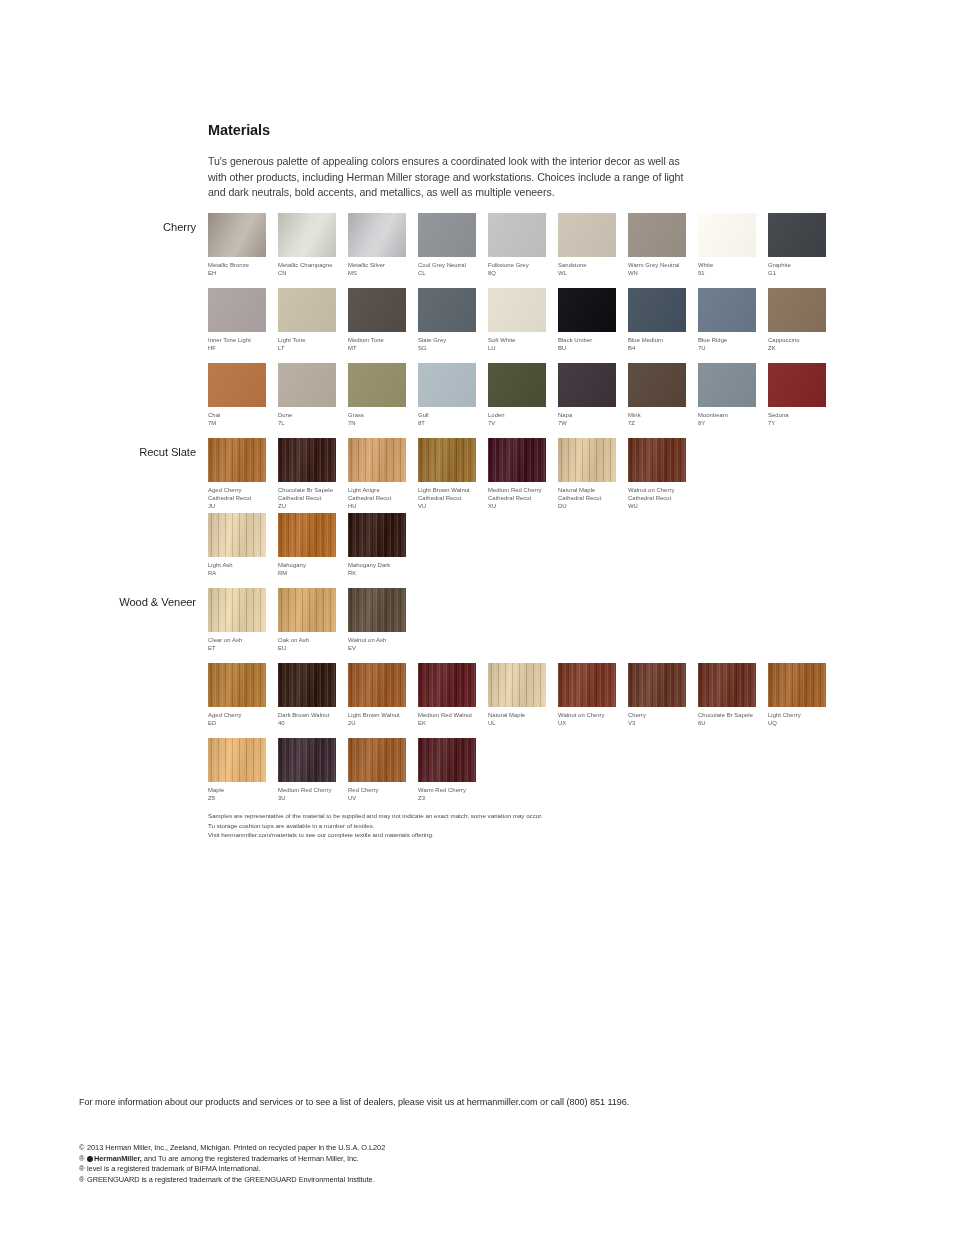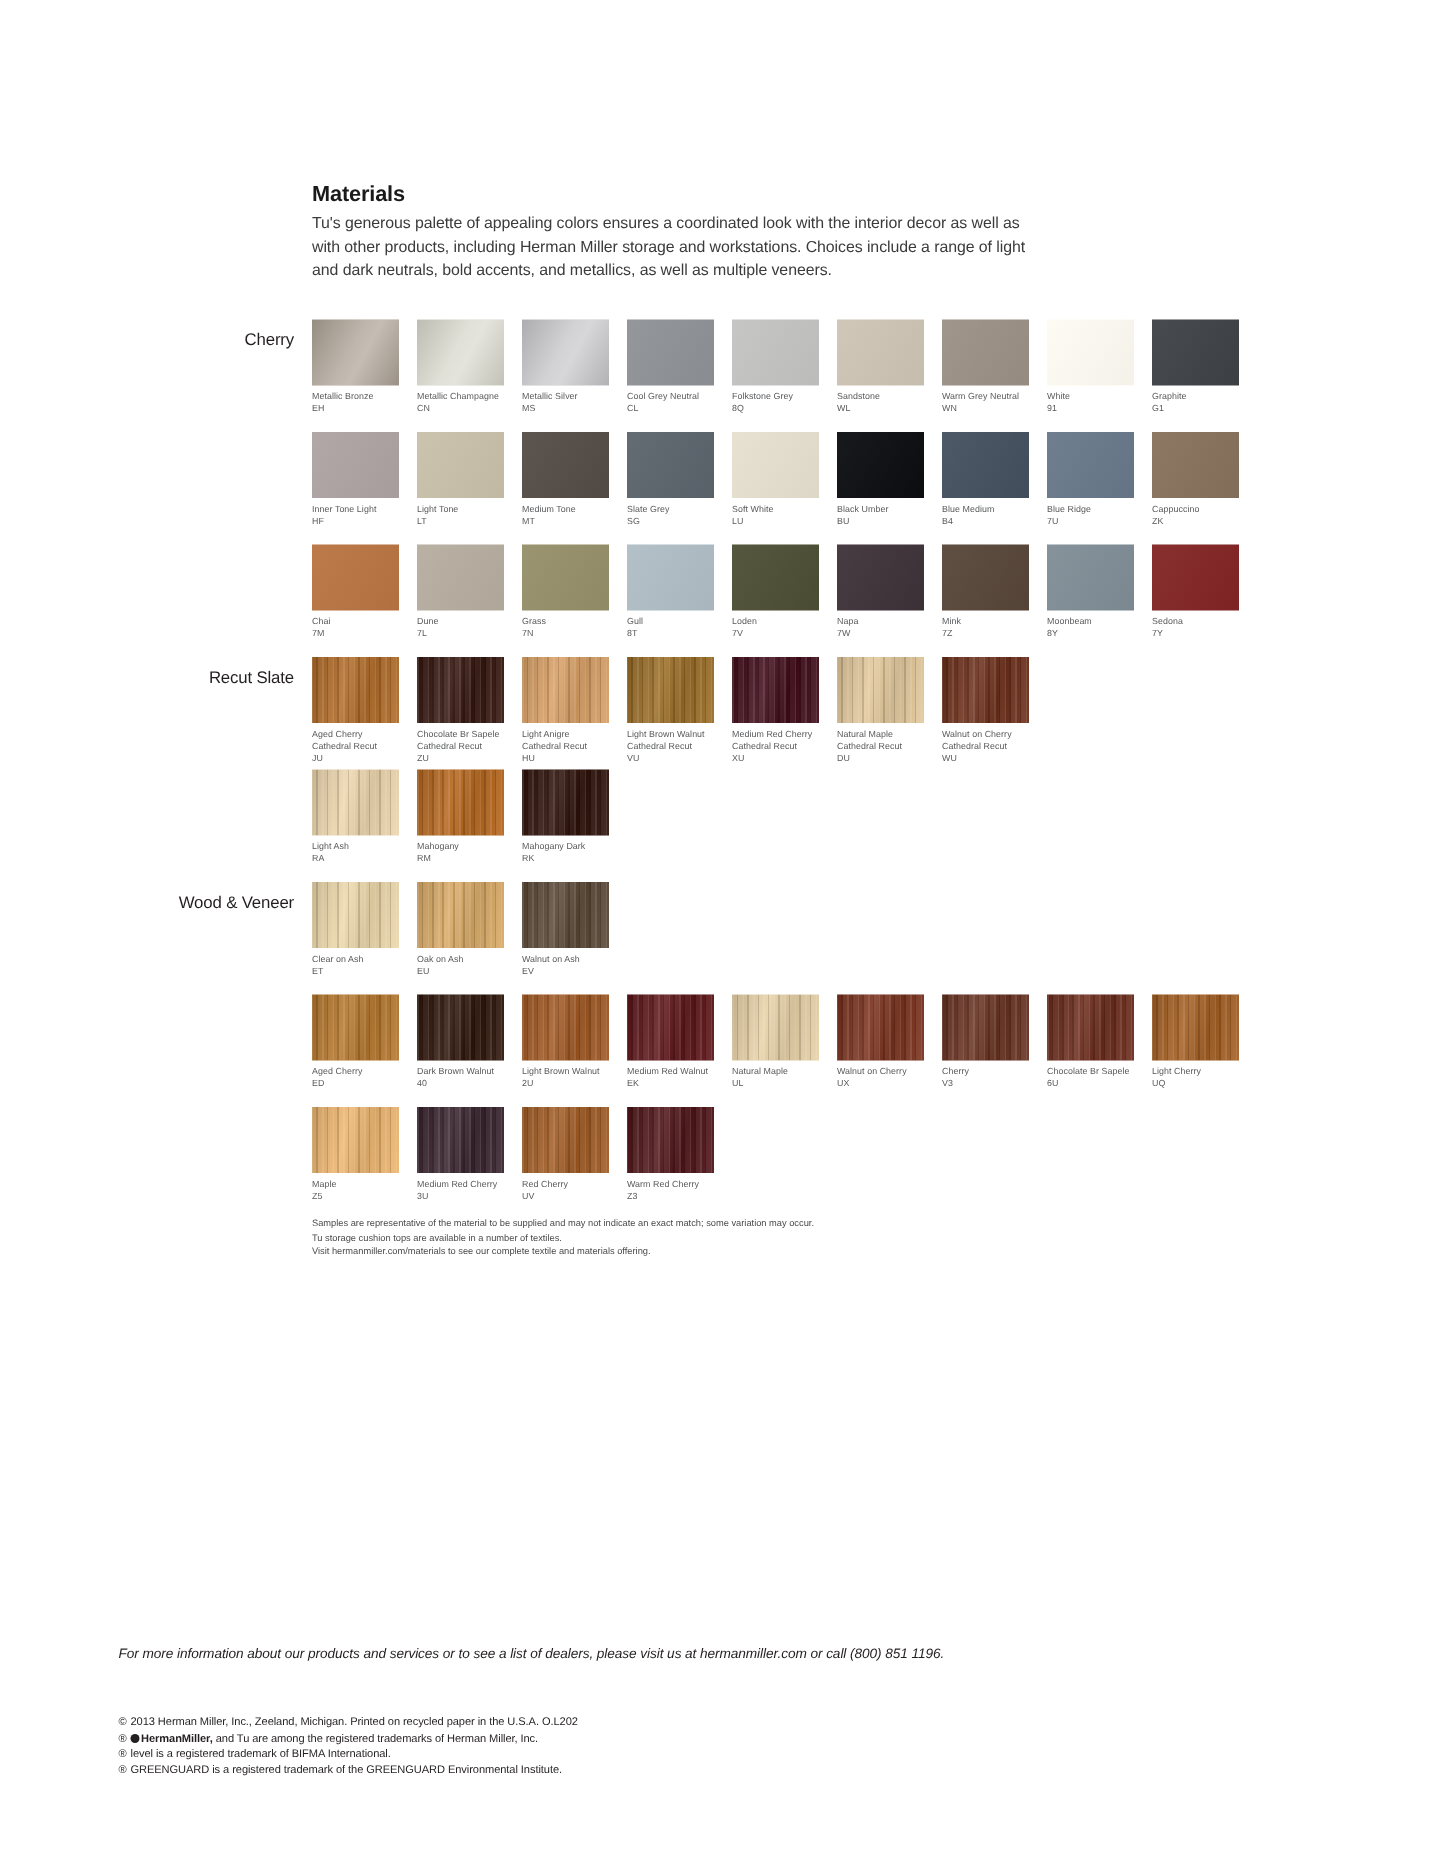--- a/index.html
+++ b/index.html
@@ -18,21 +18,21 @@
   }
 
   
   .intro {
     position: absolute;
     left: 208px;
     top: 122px;
     width: 480px;
   }
   .intro h1 {
-    margin: 0 0 4px 0;
+    margin: 0 0 16px 0;
     font-size: 14.5px;
     font-weight: bold;
     letter-spacing: -0.1px;
     color: #1a1a1a;
   }
   .intro p {
     margin: 0;
     font-size: 10.6px;
     line-height: 15.6px;
     color: #3b3b3b;
@@ -118,21 +118,20 @@
     left: 79px;
     top: 1097px;
     width: 800px;
   }
   .contact-line {
     font-size: 9.1px;
     color: #231f20;
     letter-spacing: -0.05px;
     margin-bottom: 13px;
     white-space: nowrap;
-    font-style: italic;
   }
   .legal {
     font-size: 7.4px;
     line-height: 10.6px;
     color: #231f20;
     letter-spacing: -0.05px;
     margin-top: 36px;
   }
   .legal div { white-space: nowrap; }
   .legal .mark {

